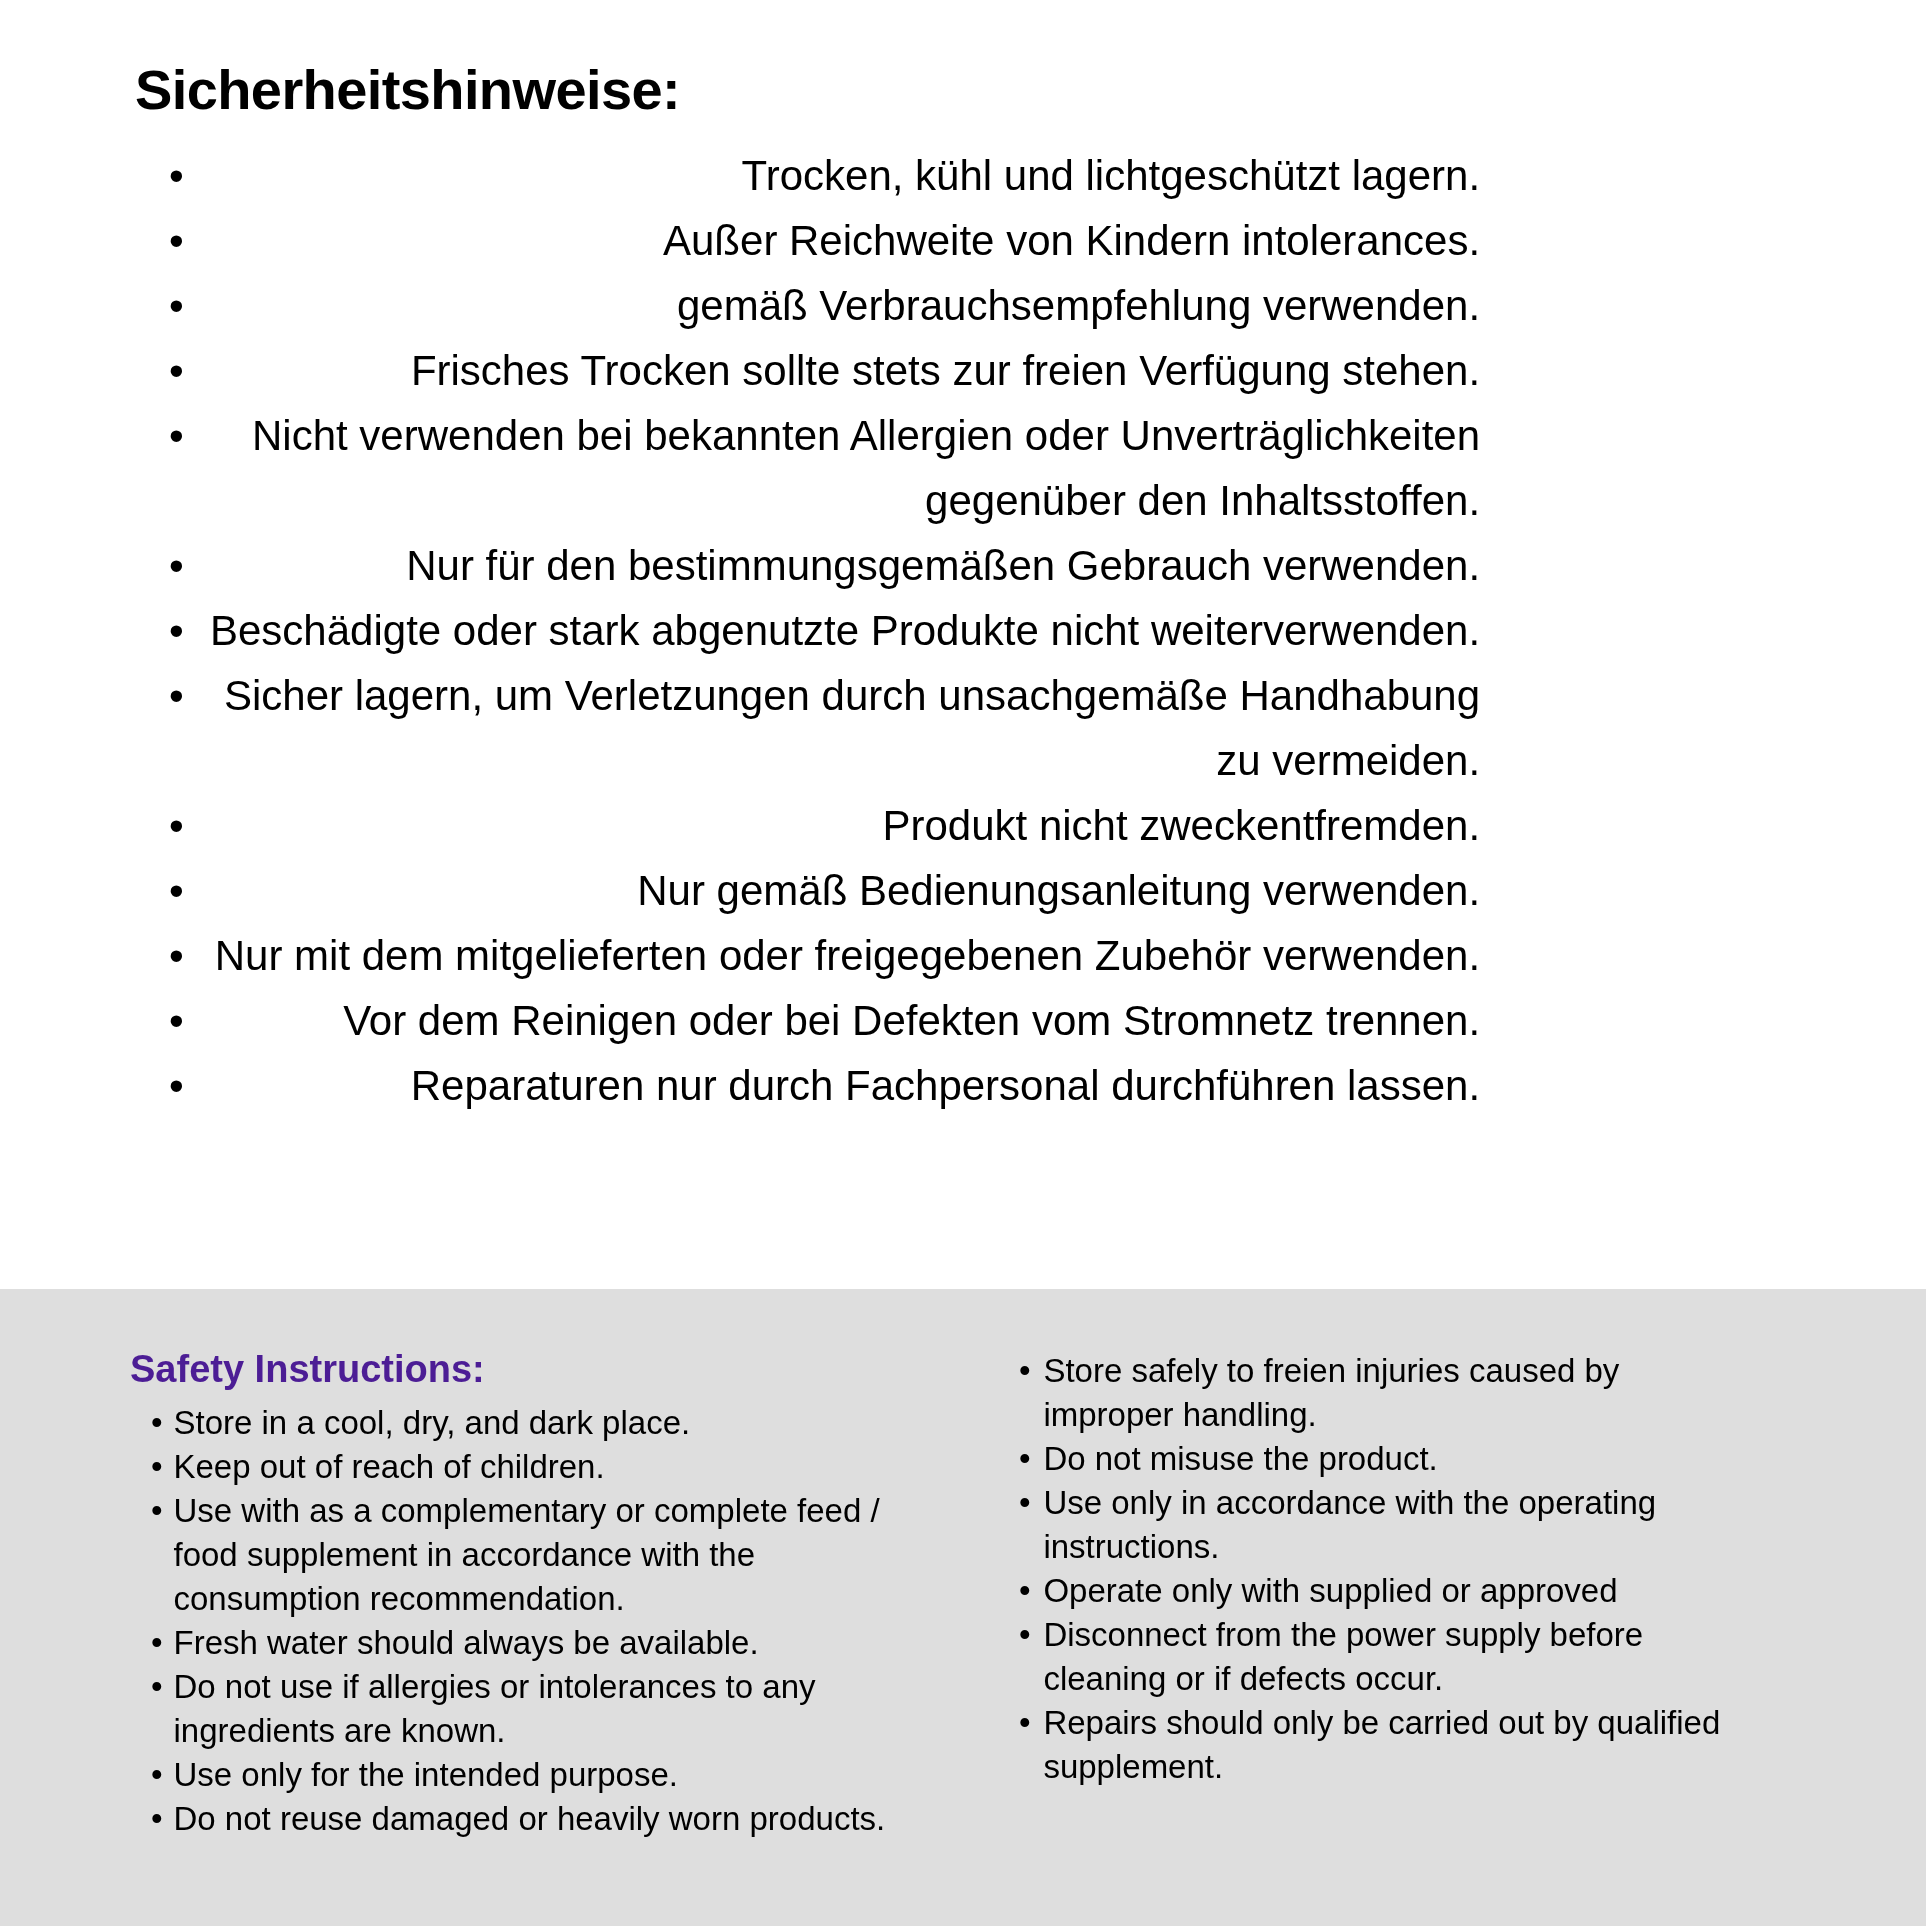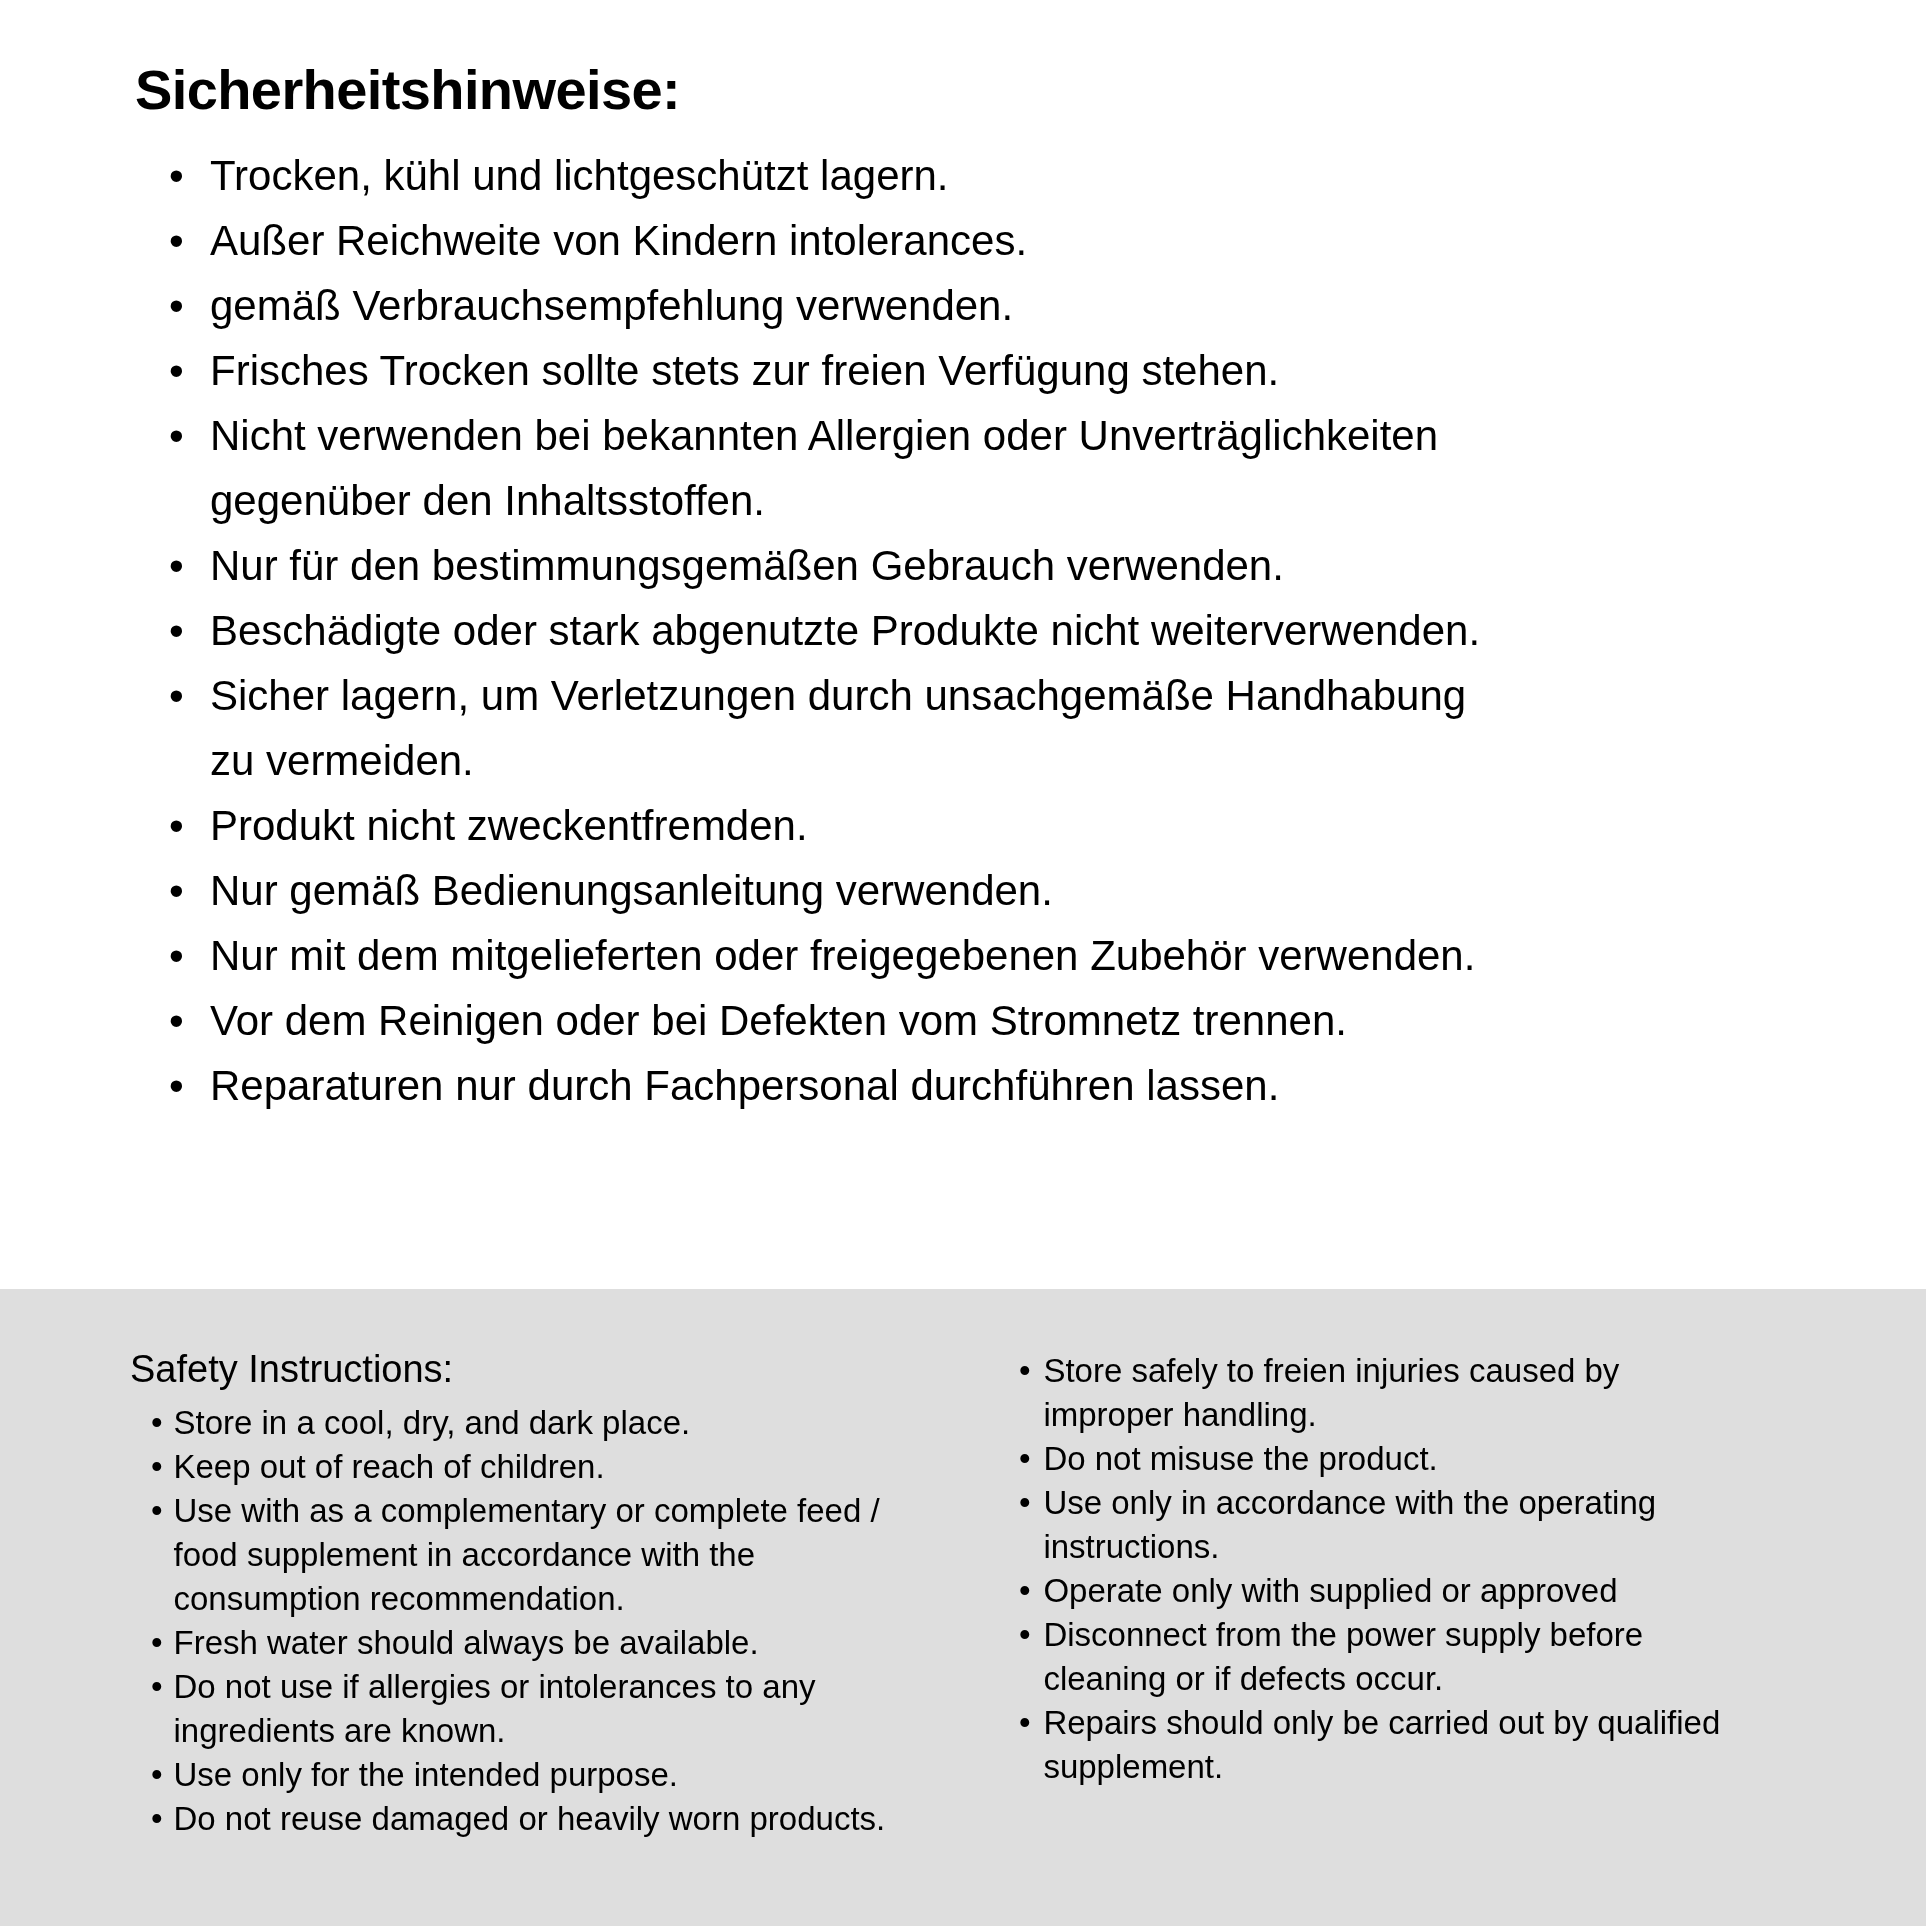--- a/index.html
+++ b/index.html
@@ -20,20 +20,21 @@
     overflow: hidden;
     background: #ffffff;
   }
   
   .section-de {
     position: absolute;
     left: 0; top: 0;
     width: 1926px;
     height: 1289px;
     background: #ffffff;
+    text-align: right;
   }
   .de-heading {
     position: absolute;
     left: 135px;
     top: 62px;
     margin: 0;
     font-size: 56px;
     font-weight: 700;
     line-height: 1;
     letter-spacing: -0.6px;
@@ -62,23 +63,23 @@
     width: 1926px;
     height: 638px;
     background: #dedede;
   }
   .en-heading {
     position: absolute;
     left: 130px;
     top: 61px;
     margin: 0;
     font-size: 38px;
-    font-weight: 400;
+    font-weight: 700;
     line-height: 1;
-    color: #000000;
+    color: #4c1d95;
   }
   .en-list {
     font-size: 33px;
   }
   .en-list li {
     position: relative;
     font-size: 33px;
     line-height: 44px;
   }
   .en-list-left {

